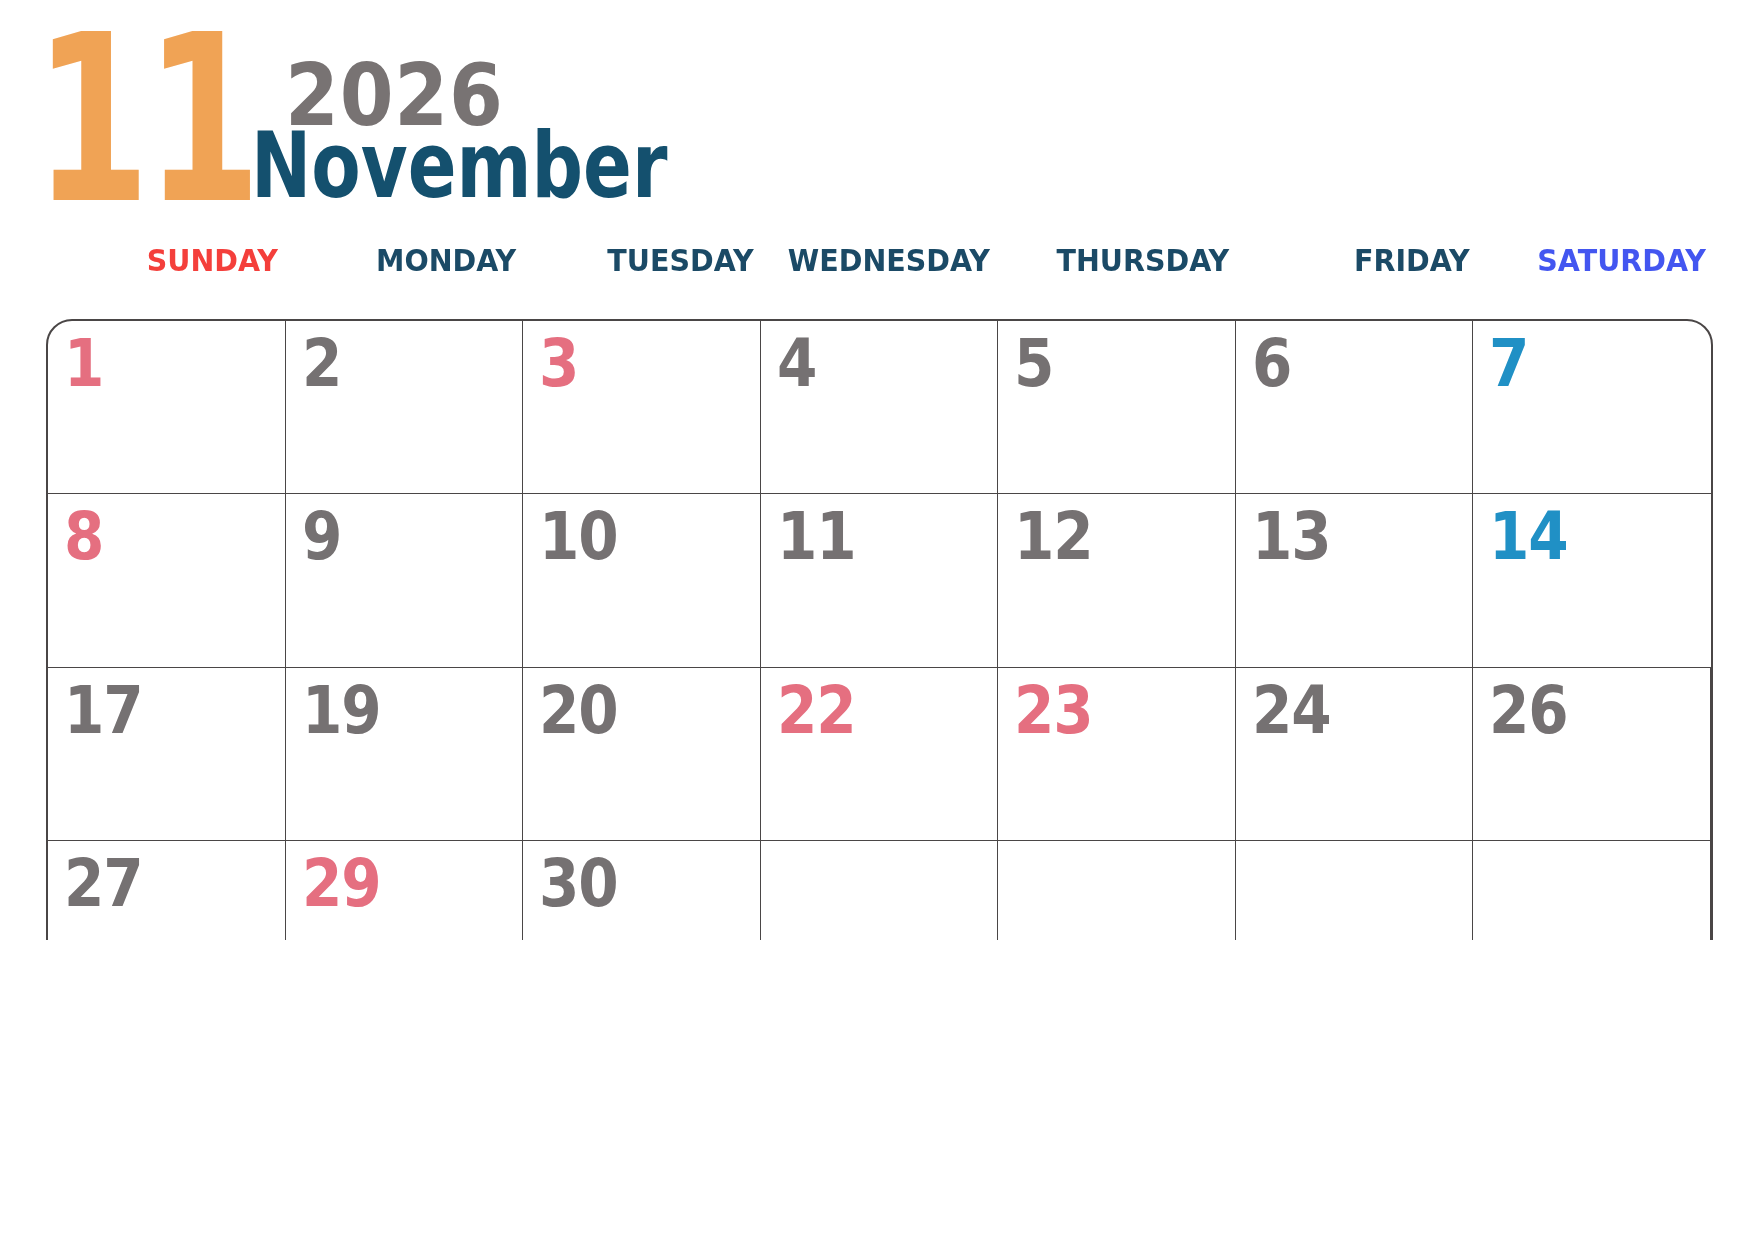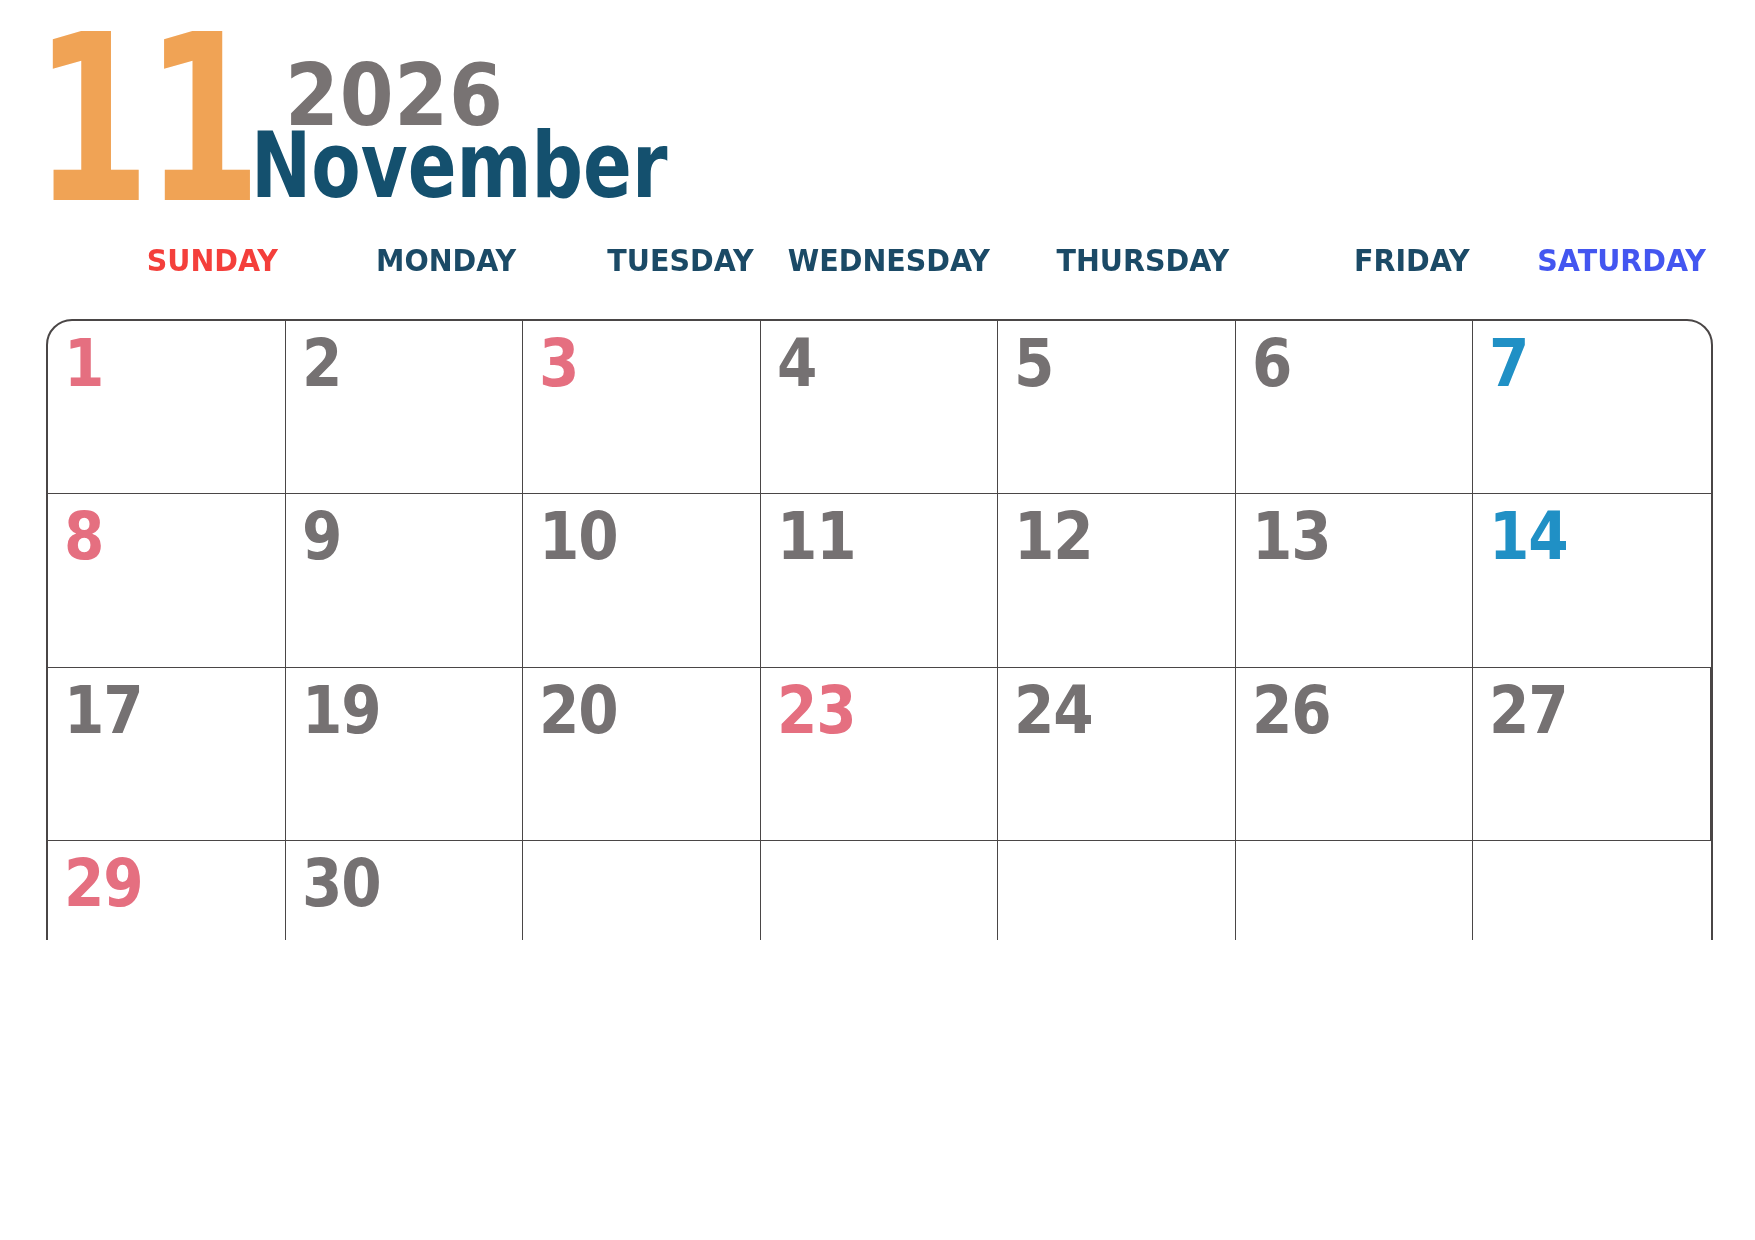--- a/index.html
+++ b/index.html
@@ -140,20 +140,21 @@
       <div class="day-cell"><span class="day-number" style="color: rgb(229, 111, 128);">8</span></div>
       <div class="day-cell"><span class="day-number" style="color: rgb(117, 113, 114);">9</span></div>
       <div class="day-cell"><span class="day-number" style="color: rgb(117, 113, 114);">10</span></div>
       <div class="day-cell"><span class="day-number" style="color: rgb(117, 113, 114);">11</span></div>
       <div class="day-cell"><span class="day-number" style="color: rgb(117, 113, 114);">12</span></div>
       <div class="day-cell"><span class="day-number" style="color: rgb(117, 113, 114);">13</span></div>
       <div class="day-cell last-col"><span class="day-number" style="color: rgb(32, 144, 197);">14</span></div>
       <div class="day-cell"><span class="day-number" style="color: rgb(117, 113, 114);">17</span></div>
       <div class="day-cell"><span class="day-number" style="color: rgb(117, 113, 114);">19</span></div>
       <div class="day-cell"><span class="day-number" style="color: rgb(117, 113, 114);">20</span></div>
+      <div class="day-cell"><span class="day-number" style="color: rgb(229, 111, 128);">22</span></div>
       <div class="day-cell"><span class="day-number" style="color: rgb(229, 111, 128);">23</span></div>
       <div class="day-cell"><span class="day-number" style="color: rgb(117, 113, 114);">24</span></div>
       <div class="day-cell"><span class="day-number" style="color: rgb(117, 113, 114);">26</span></div>
       <div class="day-cell"><span class="day-number" style="color: rgb(117, 113, 114);">27</span></div>
       <div class="day-cell last-row"><span class="day-number" style="color: rgb(229, 111, 128);">29</span></div>
       <div class="day-cell last-row"><span class="day-number" style="color: rgb(117, 113, 114);">30</span></div>
       <div class="day-cell last-row"></div>
       <div class="day-cell last-row"></div>
       <div class="day-cell last-row"></div>
       <div class="day-cell last-row"></div>

